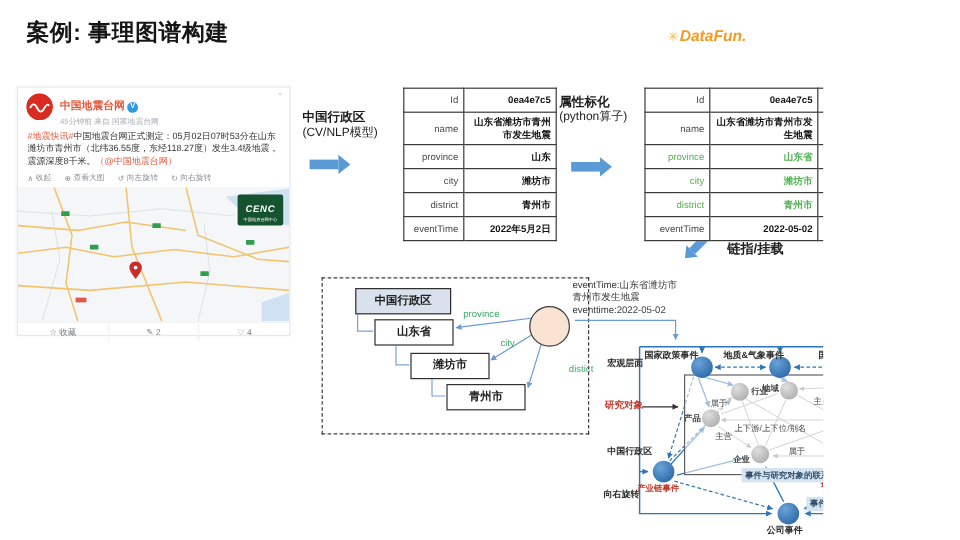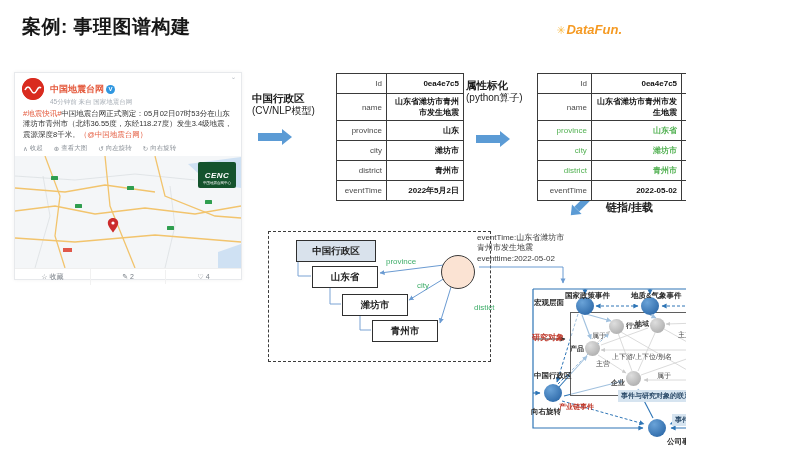--- a/index.html
+++ b/index.html
@@ -55,21 +55,21 @@
   .rbox.root{background:#d9e2ec;}
   .glabel{font-size:8px;color:#3fae6a;z-index:2;}
   .evnote{font-size:8px;color:#3c3c3c;line-height:1.3;z-index:2;}
   .pnode{left:441px;top:255px;width:32px;height:32px;border-radius:50%;background:#fbe3d3;
          border:1.5px solid #3c3c3c;z-index:2;}
   
   .bnode{width:18px;height:18px;border-radius:50%;z-index:2;
          background:radial-gradient(circle at 35% 30%,#6aa3d8,#1f5c9e);}
   .gnode{width:15px;height:15px;border-radius:50%;z-index:2;
          background:radial-gradient(circle at 35% 30%,#dedede,#a3a3a3);}
-  .klab{font-size:7.5px;font-weight:700;color:#2b2b2b;white-space:nowrap;z-index:3;margin-left:28px;}
+  .klab{font-size:7.5px;font-weight:700;color:#2b2b2b;white-space:nowrap;z-index:3;}
   .klab.red{color:#c0392b;}
   .klab.lite{font-weight:600;}
   .elab{font-size:7px;color:#444;white-space:nowrap;z-index:3;}
   .knote{font-size:7px;font-weight:700;color:#2e4d6b;background:#d6e4f0;padding:1px 3px;
          white-space:nowrap;z-index:3;}
   .ibox{left:570px;top:312px;width:164px;height:82px;border:1.5px solid #5f5f5f;
         background:rgba(255,255,255,.55);z-index:1;}
   svg.wires{position:absolute;left:0;top:0;z-index:1;pointer-events:none;}
 </style>
 </head>

